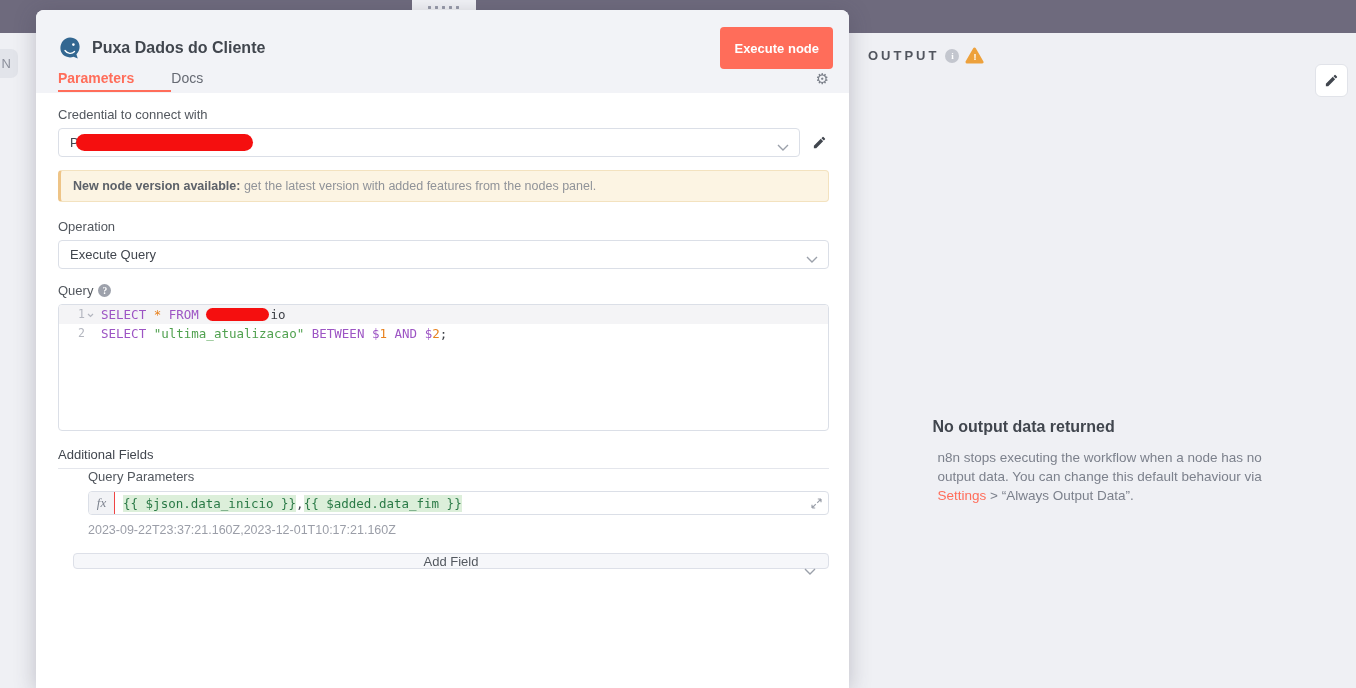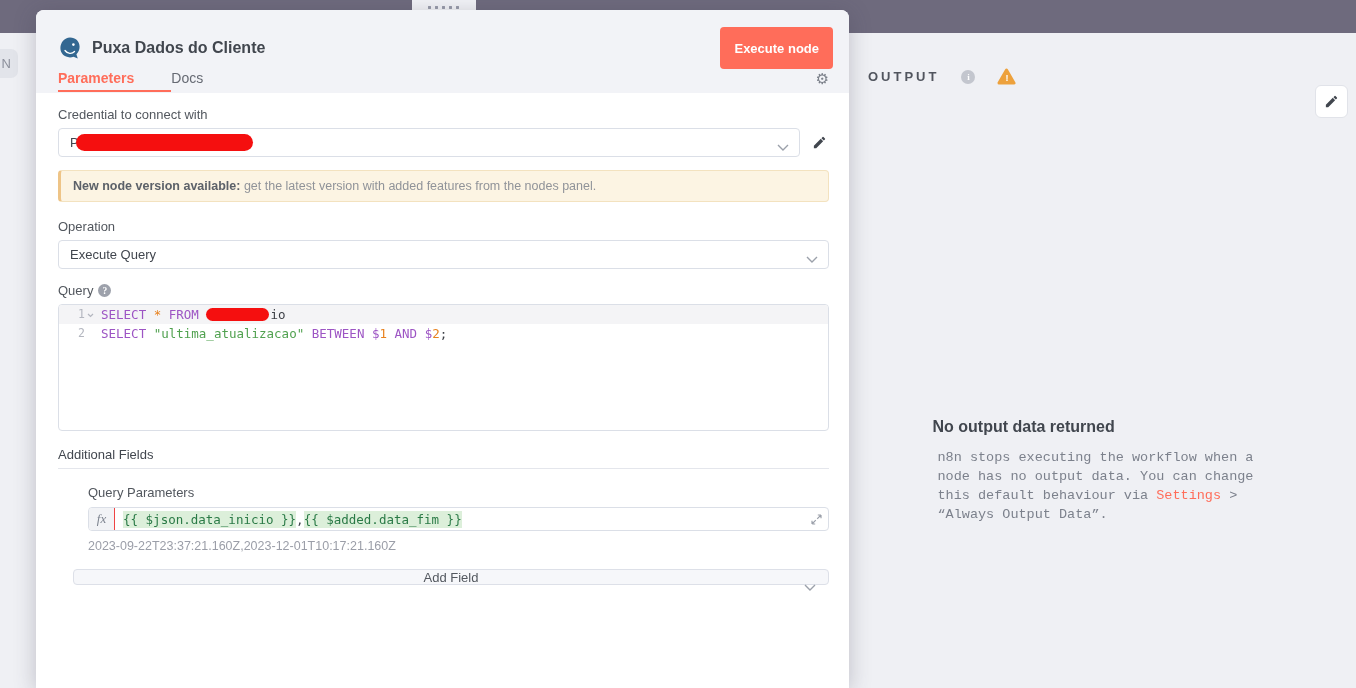--- a/index.html
+++ b/index.html
@@ -16,32 +16,32 @@
 
   
   .drag-handle { position:absolute; top:0; left:412px; width:64px; height:33px; background:#f2f3f7;
     border-radius:0 0 7px 7px; display:flex; justify-content:center; padding-top:6px; }
   .dots { width:33px; height:9px;
     background-image:radial-gradient(circle at 1.5px 1.5px, #989baa 1.4px, transparent 1.6px);
     background-size:7px 5px; }
 
   
   .output-panel { position:absolute; left:849px; top:33px; right:0; bottom:0; }
-  .output-header { position:absolute; top:35px; left:19px; right:8px; display:flex; align-items:center; gap:22px; }
+  .output-header { position:absolute; top:14px; left:19px; right:8px; display:flex; align-items:center; gap:6px; }
   .output-title { font-size:13px; font-weight:700; letter-spacing:3px; color:#51555e; }
   .info-circle { width:14px; height:14px; border-radius:50%; background:#c3c6ce; color:#fff;
     font-size:9px; font-weight:700; display:flex; align-items:center; justify-content:center; font-family:"Liberation Serif",serif; }
   .warn-tri { position:relative; width:19px; height:17px; display:flex; align-items:center; justify-content:center; }
   .warn-tri .bang { position:absolute; top:5px; left:0; right:0; text-align:center; color:#fff; font-size:9px; font-weight:700; }
   .edit-btn { position:absolute; right:0; top:17px; width:33px; height:33px; background:#fff; border:1px solid #e1e3e9;
     border-radius:6px; display:flex; align-items:center; justify-content:center; cursor:pointer; }
 
   .output-empty { position:absolute; top:385px; left:50%; transform:translateX(-50%); width:340px; }
   .empty-title { font-size:16px; font-weight:700; color:#41464e; }
-  .empty-body { margin:12px auto 0; width:330px; font-size:13.5px; line-height:19px; color:#7c818c;font-family:Liberation Mono, monospace; }
+  .empty-body { margin:12px auto 0; width:330px; font-size:13.5px; line-height:19px; color:#7c818c; }
   .settings-link { color:#ff6d5a; text-decoration:none; cursor:pointer; }
 
   
   .modal { position:absolute; left:36px; top:10px; width:813px; height:678px; background:#fff;
     border-radius:8px 8px 0 0; box-shadow:0 4px 22px rgba(60,58,80,.28); }
   .modal-header { position:relative; height:83px; background:#f2f3f7; border-radius:8px 8px 0 0; padding:17px 16px 0 22px; }
   .title-row { display:flex; align-items:center; gap:10px; }
   .node-icon { width:24px; height:24px; flex:0 0 auto; }
   .modal-title { font-size:16px; font-weight:700; color:#41464e; }
   .execute-btn { margin-left:auto; height:42px; padding:0 14px; background:#ff6d5a; color:#fff; border:none;
@@ -83,21 +83,21 @@
   .code-text { padding-left:6px; white-space:pre; }
   .tok-kw { color:#9d55c4; }
   .tok-num { color:#e8821e; }
   .tok-str { color:#50a14f; }
   .tok-pl { color:#3c3f46; }
   .q-redact { width:63px; height:13px; border-radius:7px; vertical-align:-2px; margin-right:1px; }
 
   .af-heading { margin-top:16px; font-size:13px; color:#42474f; }
   .af-divider { border:none; border-top:1px solid #e4e6ec; margin-top:6px; }
   .qp-block { margin-left:30px; }
-  .qp-label { margin-top:16px; font-size:13px; color:#52575e; }
+  .qp-label { font-size:13px; color:#52575e; }
   .fx-row { margin-top:7px; display:flex; align-items:stretch; height:24px; border:1px solid #dbdfe7;
     border-radius:4px; background:#fff; }
   .fx-cell { width:26px; flex:0 0 auto; background:#f2f3f6; border-right:1px solid #ef4444; border-radius:3px 0 0 3px;
     color:#7d838f; font-family:"Liberation Serif",serif; font-style:italic; font-size:13px;
     display:flex; align-items:center; justify-content:center; }
   .fx-content { flex:1; display:flex; align-items:center; padding:0 8px; font-family:"DejaVu Sans Mono",monospace;
     font-size:12.5px; white-space:pre; overflow:hidden; cursor:text; }
   .chunk-hl { background:#dcefda; color:#2a7a46; padding:1px 0; }
   .chunk-plain { color:#41464e; }
   .fx-expand { width:24px; flex:0 0 auto; display:flex; align-items:center; justify-content:center; cursor:pointer; }

